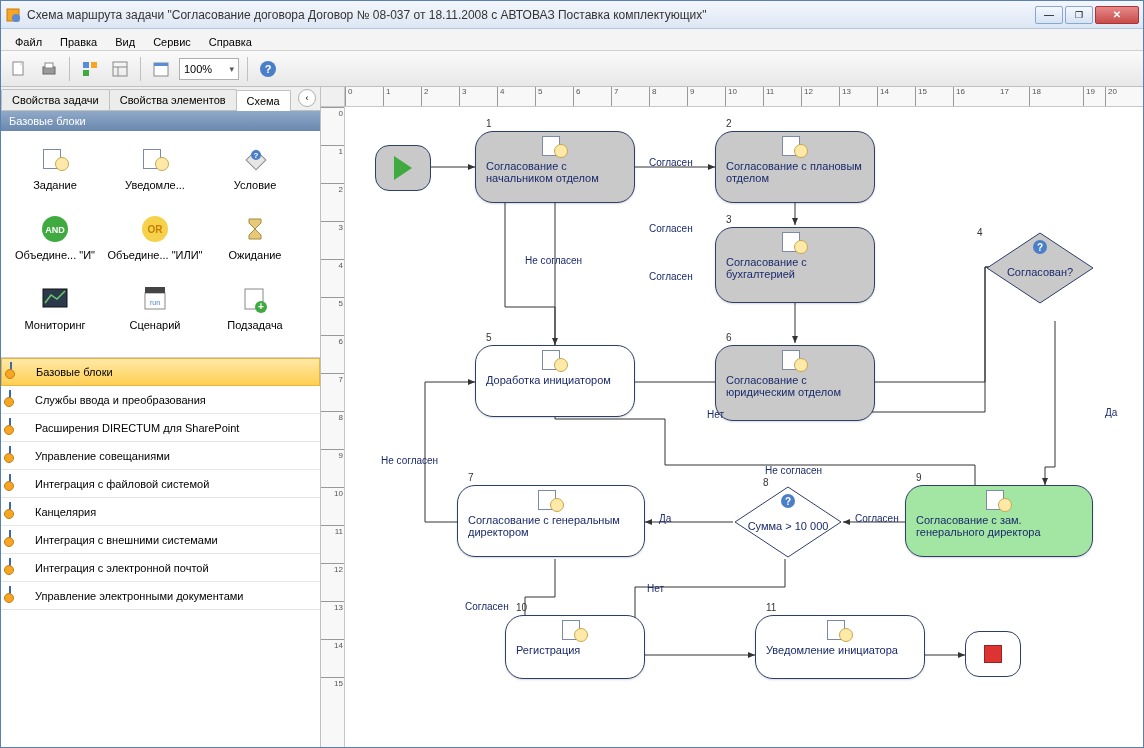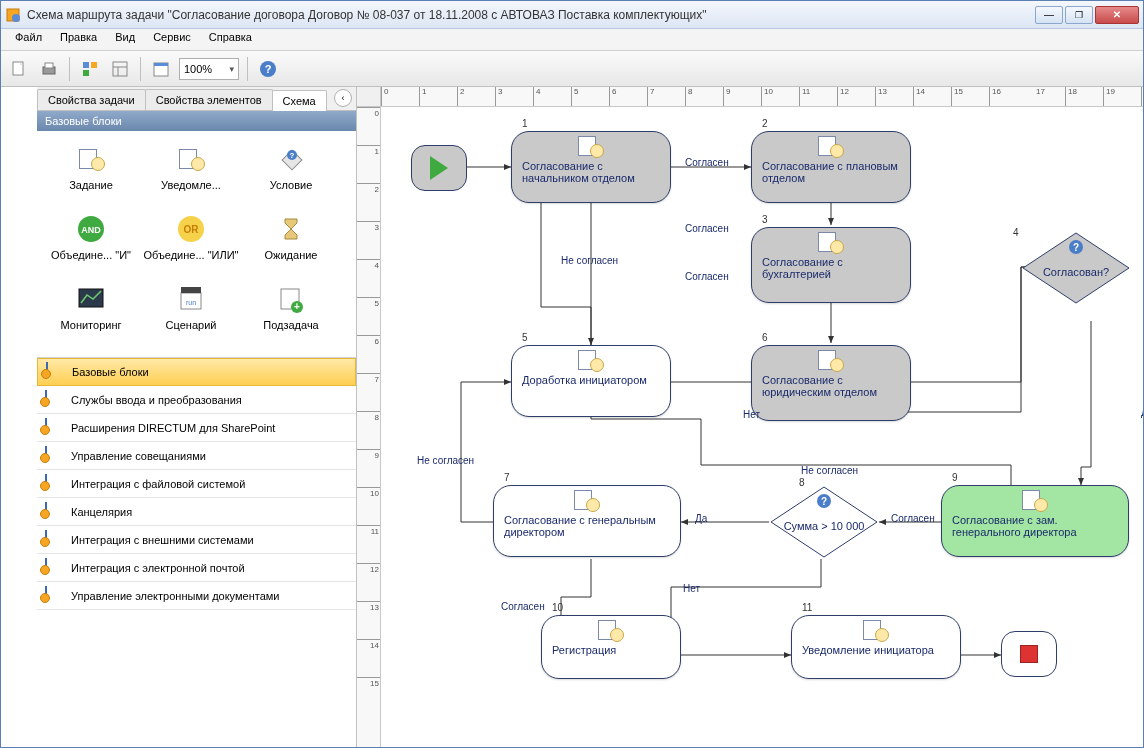--- a/index.html
+++ b/index.html
@@ -9,32 +9,32 @@
 .titlebar { height: 28px; background: linear-gradient(#f4f7fc, #dce6f4); border-bottom: 1px solid #b5c7de; display: flex; align-items: center; padding: 0 4px; }
 .title-icon { width: 16px; height: 16px; margin-right: 6px; display:inline-block; }
 .title-text { flex: 1; color: #333; font-size: 12px; }
 .winbtns { display: flex; gap: 2px; }
 .winbtn { width: 28px; height: 18px; border: 1px solid #8aa7cc; border-radius: 2px; background: linear-gradient(#f4f8fd,#d6e3f4); display:flex; align-items:center; justify-content:center; font-size:10px; cursor:pointer; }
 .winbtn.close { background: linear-gradient(#e68a8a,#c94b4b); border-color:#a33; color:#fff; width:44px; }
 .winbtn.close::before { content:"✕"; font-weight:bold; }
 .winbtn.min::before { content:"—"; }
 .winbtn.max::before { content:"❐"; font-size:9px; }
 
-.menubar { height: 22px; background: #f4f4f4; border-bottom: 1px solid #d0d0d0; display: flex; align-items: flex-start; padding: 0 6px; gap: 2px; }
+.menubar { height: 22px; background: #f4f4f4; border-bottom: 1px solid #d0d0d0; display: flex; align-items: flex-end; padding: 0 6px; gap: 2px; }
 .menuitem { padding: 2px 8px; cursor: pointer; }
 
 .toolbar { height: 36px; background: linear-gradient(#fafafa,#e8e8e8); border-bottom: 1px solid #c0c0c0; display: flex; align-items: center; padding: 0 6px; gap: 6px; }
 .tbtn { width: 24px; height: 24px; display:flex; align-items:center; justify-content:center; cursor:pointer; border-radius:2px; }
 .sep { width:1px; height:24px; background:#c0c0c0; margin:0 2px; }
 .zoom-dd { height:22px; border:1px solid #b0b0b0; background:#fff; padding:0 4px; font-size:11px; min-width:60px; display:flex; align-items:center; justify-content:space-between; gap:6px; cursor:pointer; }
 .zoom-dd::after { content:"▾"; color:#555; font-size:9px; }
 
 .content { flex:1; display:flex; background:#fff; overflow:hidden; }
 
-.leftpane { width:320px; border-right:1px solid #c0c0c0; display:flex; flex-direction:column; background:#f9f9f9;margin-left:36px; }
+.leftpane { width:320px; border-right:1px solid #c0c0c0; display:flex; flex-direction:column; background:#f9f9f9; }
 .tabs { height:24px; display:flex; border-bottom:1px solid #c0c0c0; background:#f0f0f0; align-items:flex-end; }
 .tab { padding:4px 10px; border:1px solid #c0c0c0; border-bottom:none; background:#ececec; margin-right:-1px; cursor:pointer; border-radius:2px 2px 0 0; font-size:11px; }
 .tab.active { background:#fff; position:relative; top:1px; }
 .collapse-btn { margin-left:auto; width:18px; height:18px; border:1px solid #b0b0b0; border-radius:9px; display:flex; align-items:center; justify-content:center; font-size:9px; cursor:pointer; margin-right:4px; margin-bottom:3px; background:#fff; }
 
 .groupheader { background: linear-gradient(#8fa9c9,#6a88ad); color:#fff; padding:4px 8px; font-size:11px; }
 .palette { display:flex; flex-wrap:wrap; padding:8px 4px; background:#fff; border-bottom:1px solid #d0d0d0; }
 .pal-item { width:100px; height:70px; display:flex; flex-direction:column; align-items:center; justify-content:flex-start; gap:4px; cursor:pointer; padding-top:4px; }
 .pal-icon { width:32px; height:32px; display:flex; align-items:center; justify-content:center; }
 .pal-label { font-size:11px; text-align:center; }
@@ -296,21 +296,21 @@
           <div class="tick" style="left: 342px;">9</div>
           <div class="tick" style="left: 380px;">10</div>
           <div class="tick" style="left: 418px;">11</div>
           <div class="tick" style="left: 456px;">12</div>
           <div class="tick" style="left: 494px;">13</div>
           <div class="tick" style="left: 532px;">14</div>
           <div class="tick" style="left: 570px;">15</div>
           <div class="tick" style="left: 608px;">16</div>
           <div class="tick" style="left: 608px; padding-left: 46px;">17</div>
           <div class="tick" style="left: 684px;">18</div>
-          <div class="tick" style="left: 722px;">19</div>
+          <div class="tick" style="left: 738px;">19</div>
           <div class="tick" style="left: 760px;">20</div>
         </div>
       <div class="ruler-v" id="ruler-v">
           <div class="tick" style="top: 0px;">0</div>
           <div class="tick" style="top: 38px;">1</div>
           <div class="tick" style="top: 76px;">2</div>
           <div class="tick" style="top: 114px;">3</div>
           <div class="tick" style="top: 152px;">4</div>
           <div class="tick" style="top: 190px;">5</div>
           <div class="tick" style="top: 228px;">6</div>

